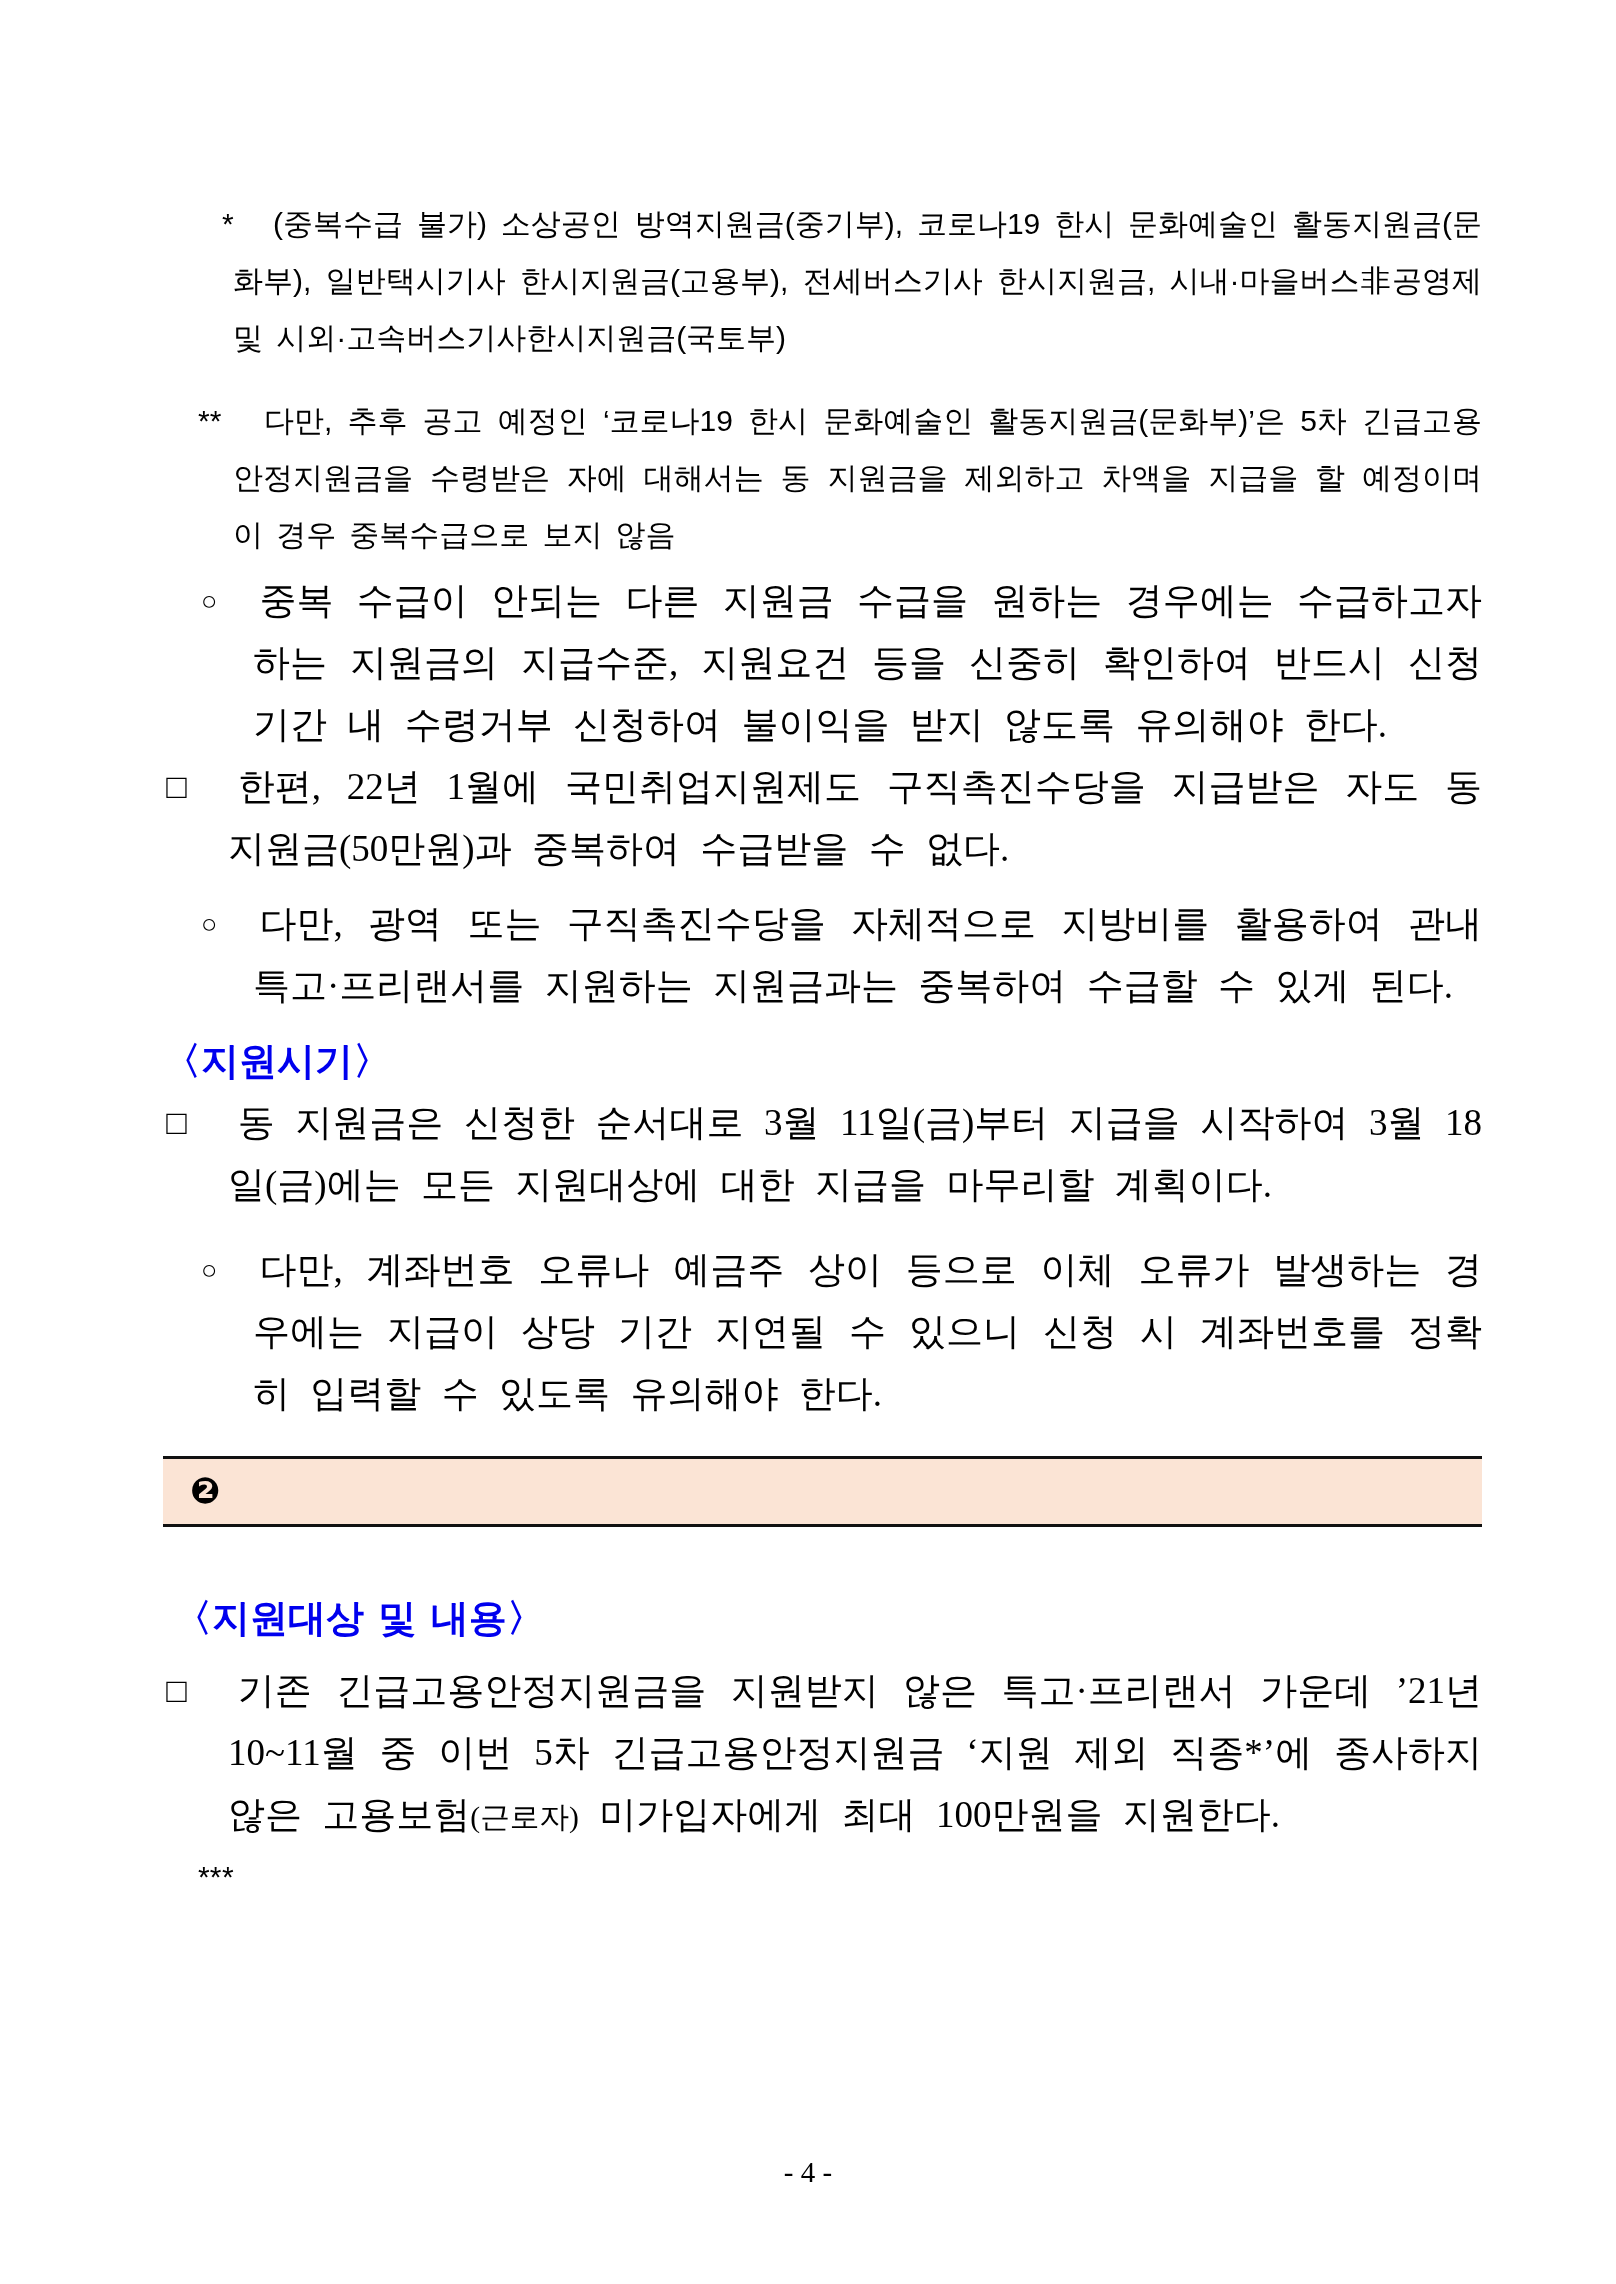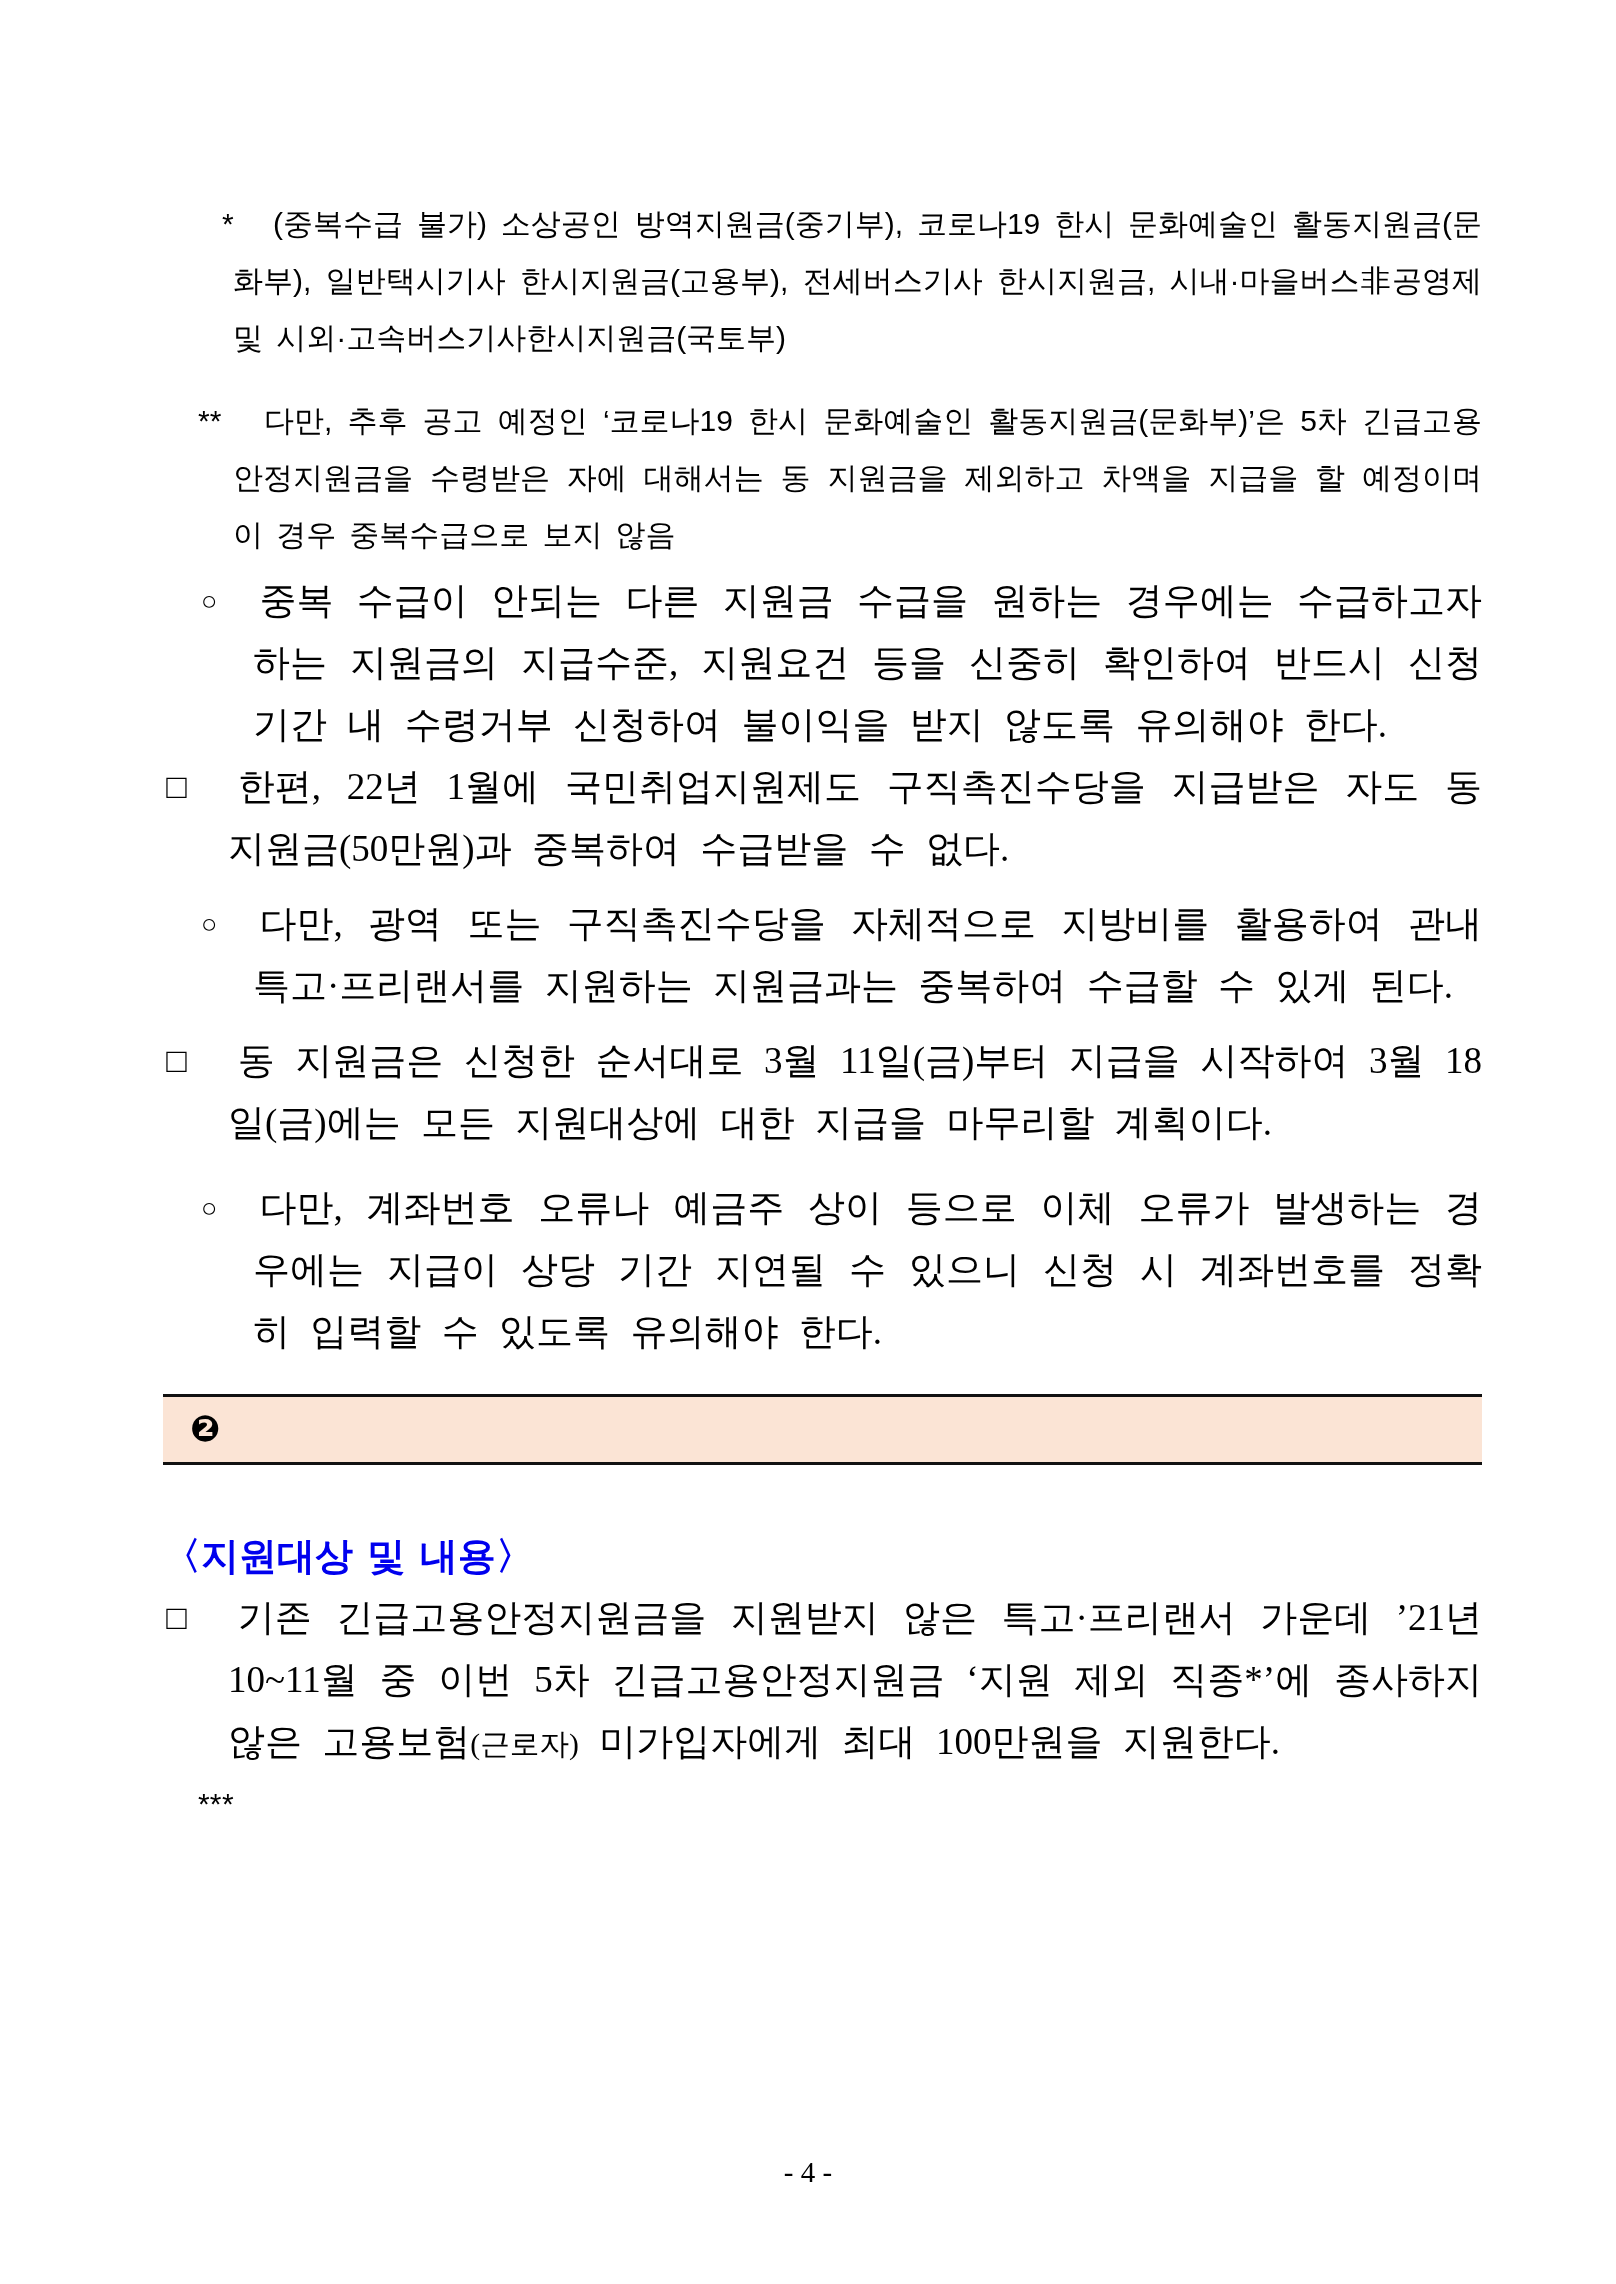--- a/index.html
+++ b/index.html
@@ -106,34 +106,35 @@
     </p>
 
     <p class="body-para p-square mb20">
       <span class="marker">□</span><span><span>한편, </span><span class="b">22년 1월에 국민취업지원제도 구직촉진수당을 지급받은 자도 동 지원금(50만원)과 중복하여 수급받을 수 없다.</span></span>
     </p>
 
     <p class="body-para p-circle mb20">
       <span class="marker">○</span><span><span>다만, 광역 또는 구직촉진수당을 </span><span class="b">자체적으로 지방비를 활용</span><span>하여 </span><span class="b">관내 특고·프리랜서를 지원하는 지원금과는 중복하여 수급</span><span>할 수 있게 된다.</span></span>
     </p>
 
+    <h2 class="sec-header mb20" style="margin:0;">〈지원시기〉</h2>
 
     <p class="body-para p-square mb35">
       <span class="marker">□</span><span><span>동 지원금은 신청한 순서대로 </span><span class="b">3월 11일(금)부터</span><span> 지급을 시작하여 </span><span class="b">3월 18일(금)</span><span>에는 모든 지원대상에 대한 지급을 마무리할 계획이다.</span></span>
     </p>
 
     <p class="body-para p-circle mb48">
       <span class="marker">○</span><span><span>다만, </span><span class="b">계좌번호 오류나 예금주 상이 등으로 이체 오류가 발생하는 경우에는 지급이 상당 기간 지연될 수</span><span> 있으니 신청 시 </span><span class="b">계좌번호를 정확히 입력할 수 있도록 유의</span><span>해야 한다.</span></span>
     </p>
 
     <div class="banner mb92">
       <span class="badge">❷</span>
     </div>
 
-    <h2 class="sec-header mb36" style="margin:0;">〈지원대상 및 내용〉</h2>
+    <h2 class="sec-header mb36" style="margin:11px;">〈지원대상 및 내용〉</h2>
 
     <p class="body-para p-square">
       <span class="marker">□</span><span><span>기존 긴급고용안정지원금을 지원받지 않은 </span><span class="b">특고·프리랜서</span><span> 가운데 ’21년 10~11월 중 이번 </span><span class="b">5차 긴급고용안정지원금 ‘지원 제외 직종*’</span><span>에 종사하지 않은 </span><span class="b">고용보험</span><span class="small">(근로자)</span><span> 미가입자에게 </span><span class="b">최대 100만원</span><span>을 지원한다.</span></span>
     </p>
 
     <p class="note n-one">
       <span class="marker">*</span>
     </p>
 
     <p class="note n-two">

